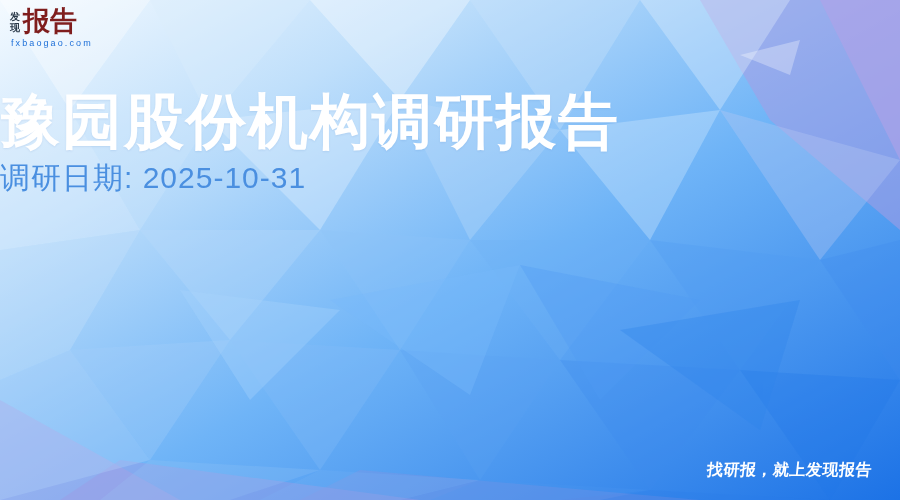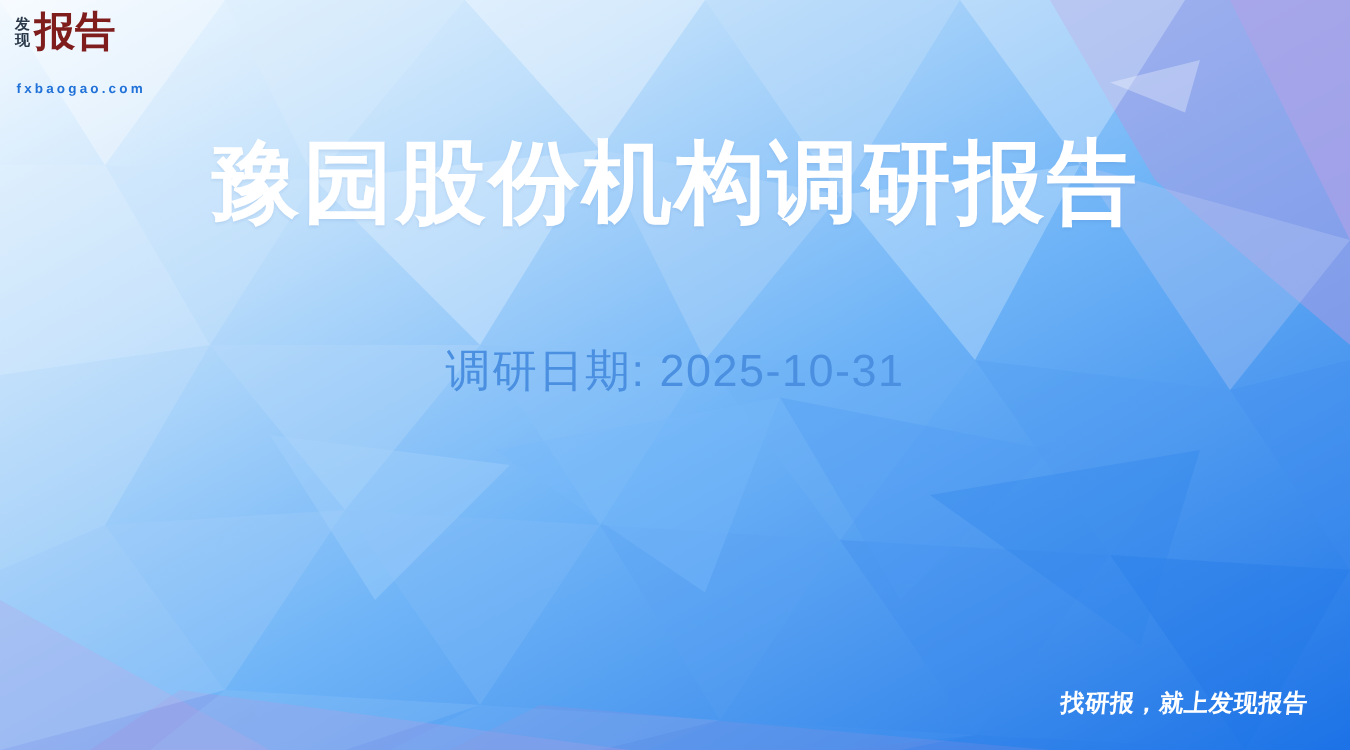--- a/index.html
+++ b/index.html
@@ -59,55 +59,54 @@
     letter-spacing: 0px;
   }
   #logo-main {
     font-size: 27px;
     line-height: 28px;
     font-weight: 800;
     color: #7f1d1d;
     letter-spacing: 0px;
   }
   #logo-url {
-    margin-top: 19px;
+    margin-top: 3px;
     margin-left: 1px;
     font-size: 9px;
     line-height: 10px;
-    font-weight: 700;
+    font-weight: 400;
     color: #2071d8;
     letter-spacing: 2.1px;
   }
 
   
   #title-block {
     position: absolute;
     left: 0;
     top: 0;
     width: 900px;
     height: 500px;
     display: flex;
     flex-direction: column;
-    align-items: center;
+    align-items: flex-start;
     justify-content: flex-start;
     z-index: 4;
     pointer-events: none;
   }
   #main-title {
     margin-top: 86px;
     font-size: 60px;
     line-height: 72px;
     font-weight: 800;
     color: #ffffff;
     letter-spacing: 2px;
     white-space: nowrap;
     text-shadow: 0 1px 2px rgba(40,90,170,0.10);
   }
   #subtitle {
-    margin-top: 70px;
     font-size: 30px;
     line-height: 40px;
     font-weight: 400;
     color: #4a8fe0;
     letter-spacing: 1px;
     white-space: nowrap;
   }
 
   
   #footer-slogan {

